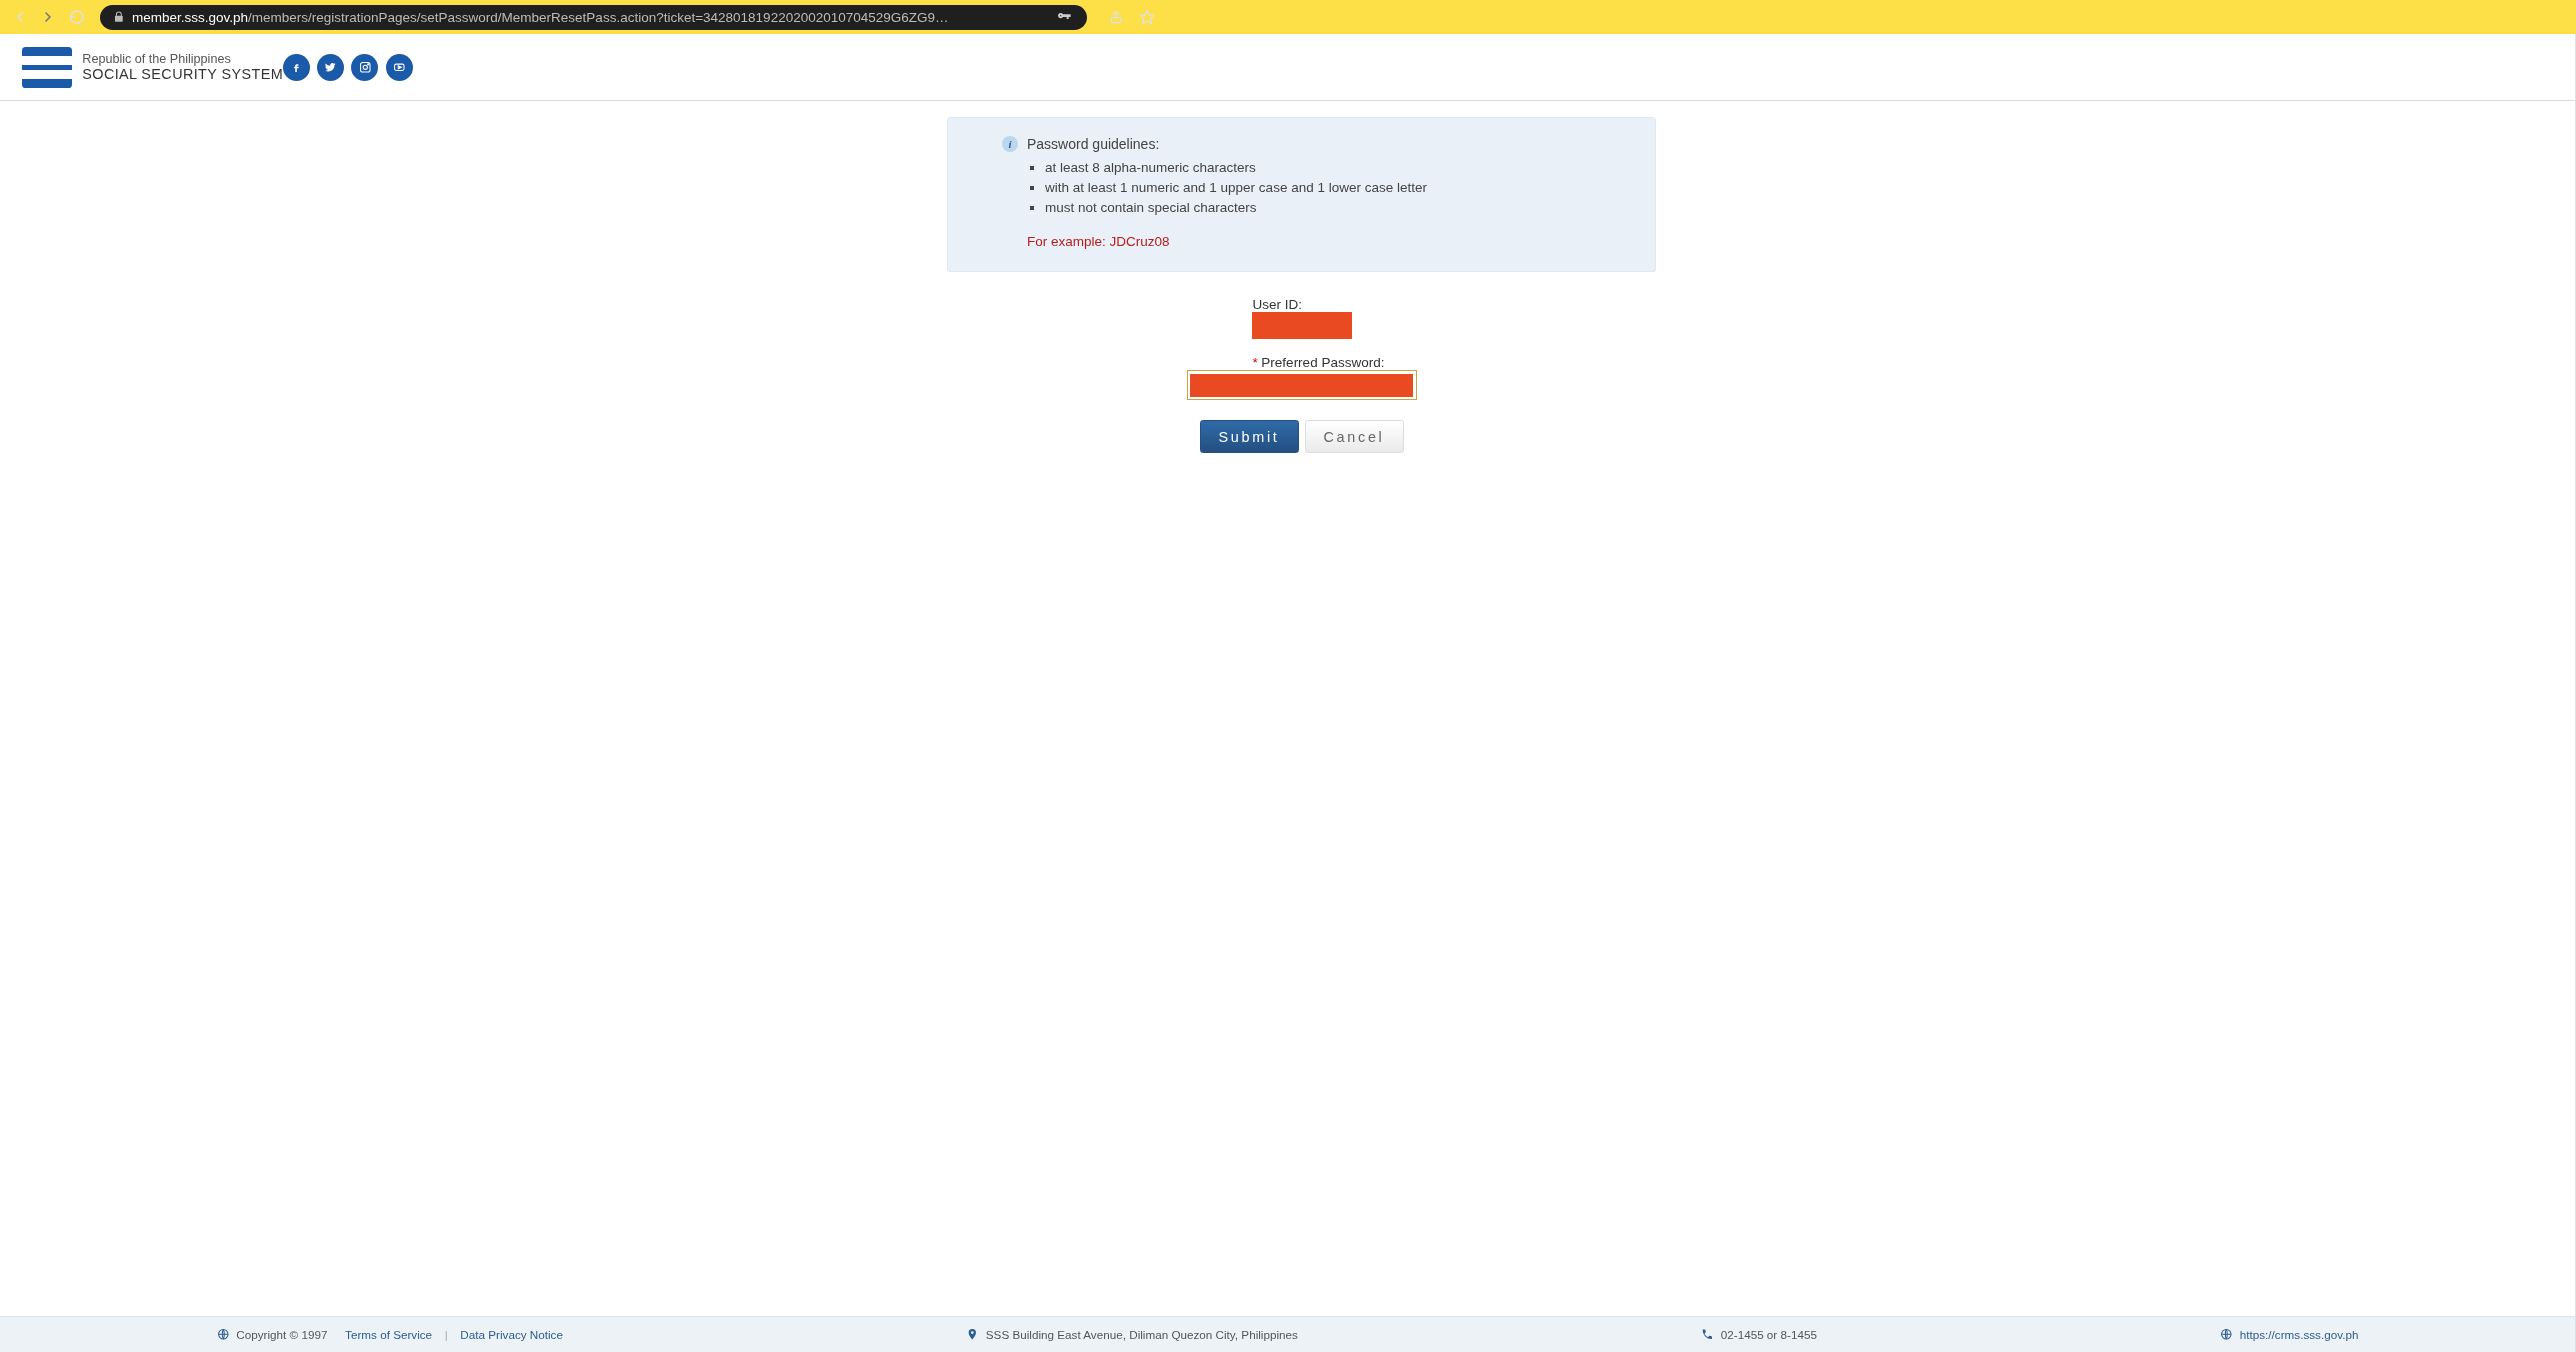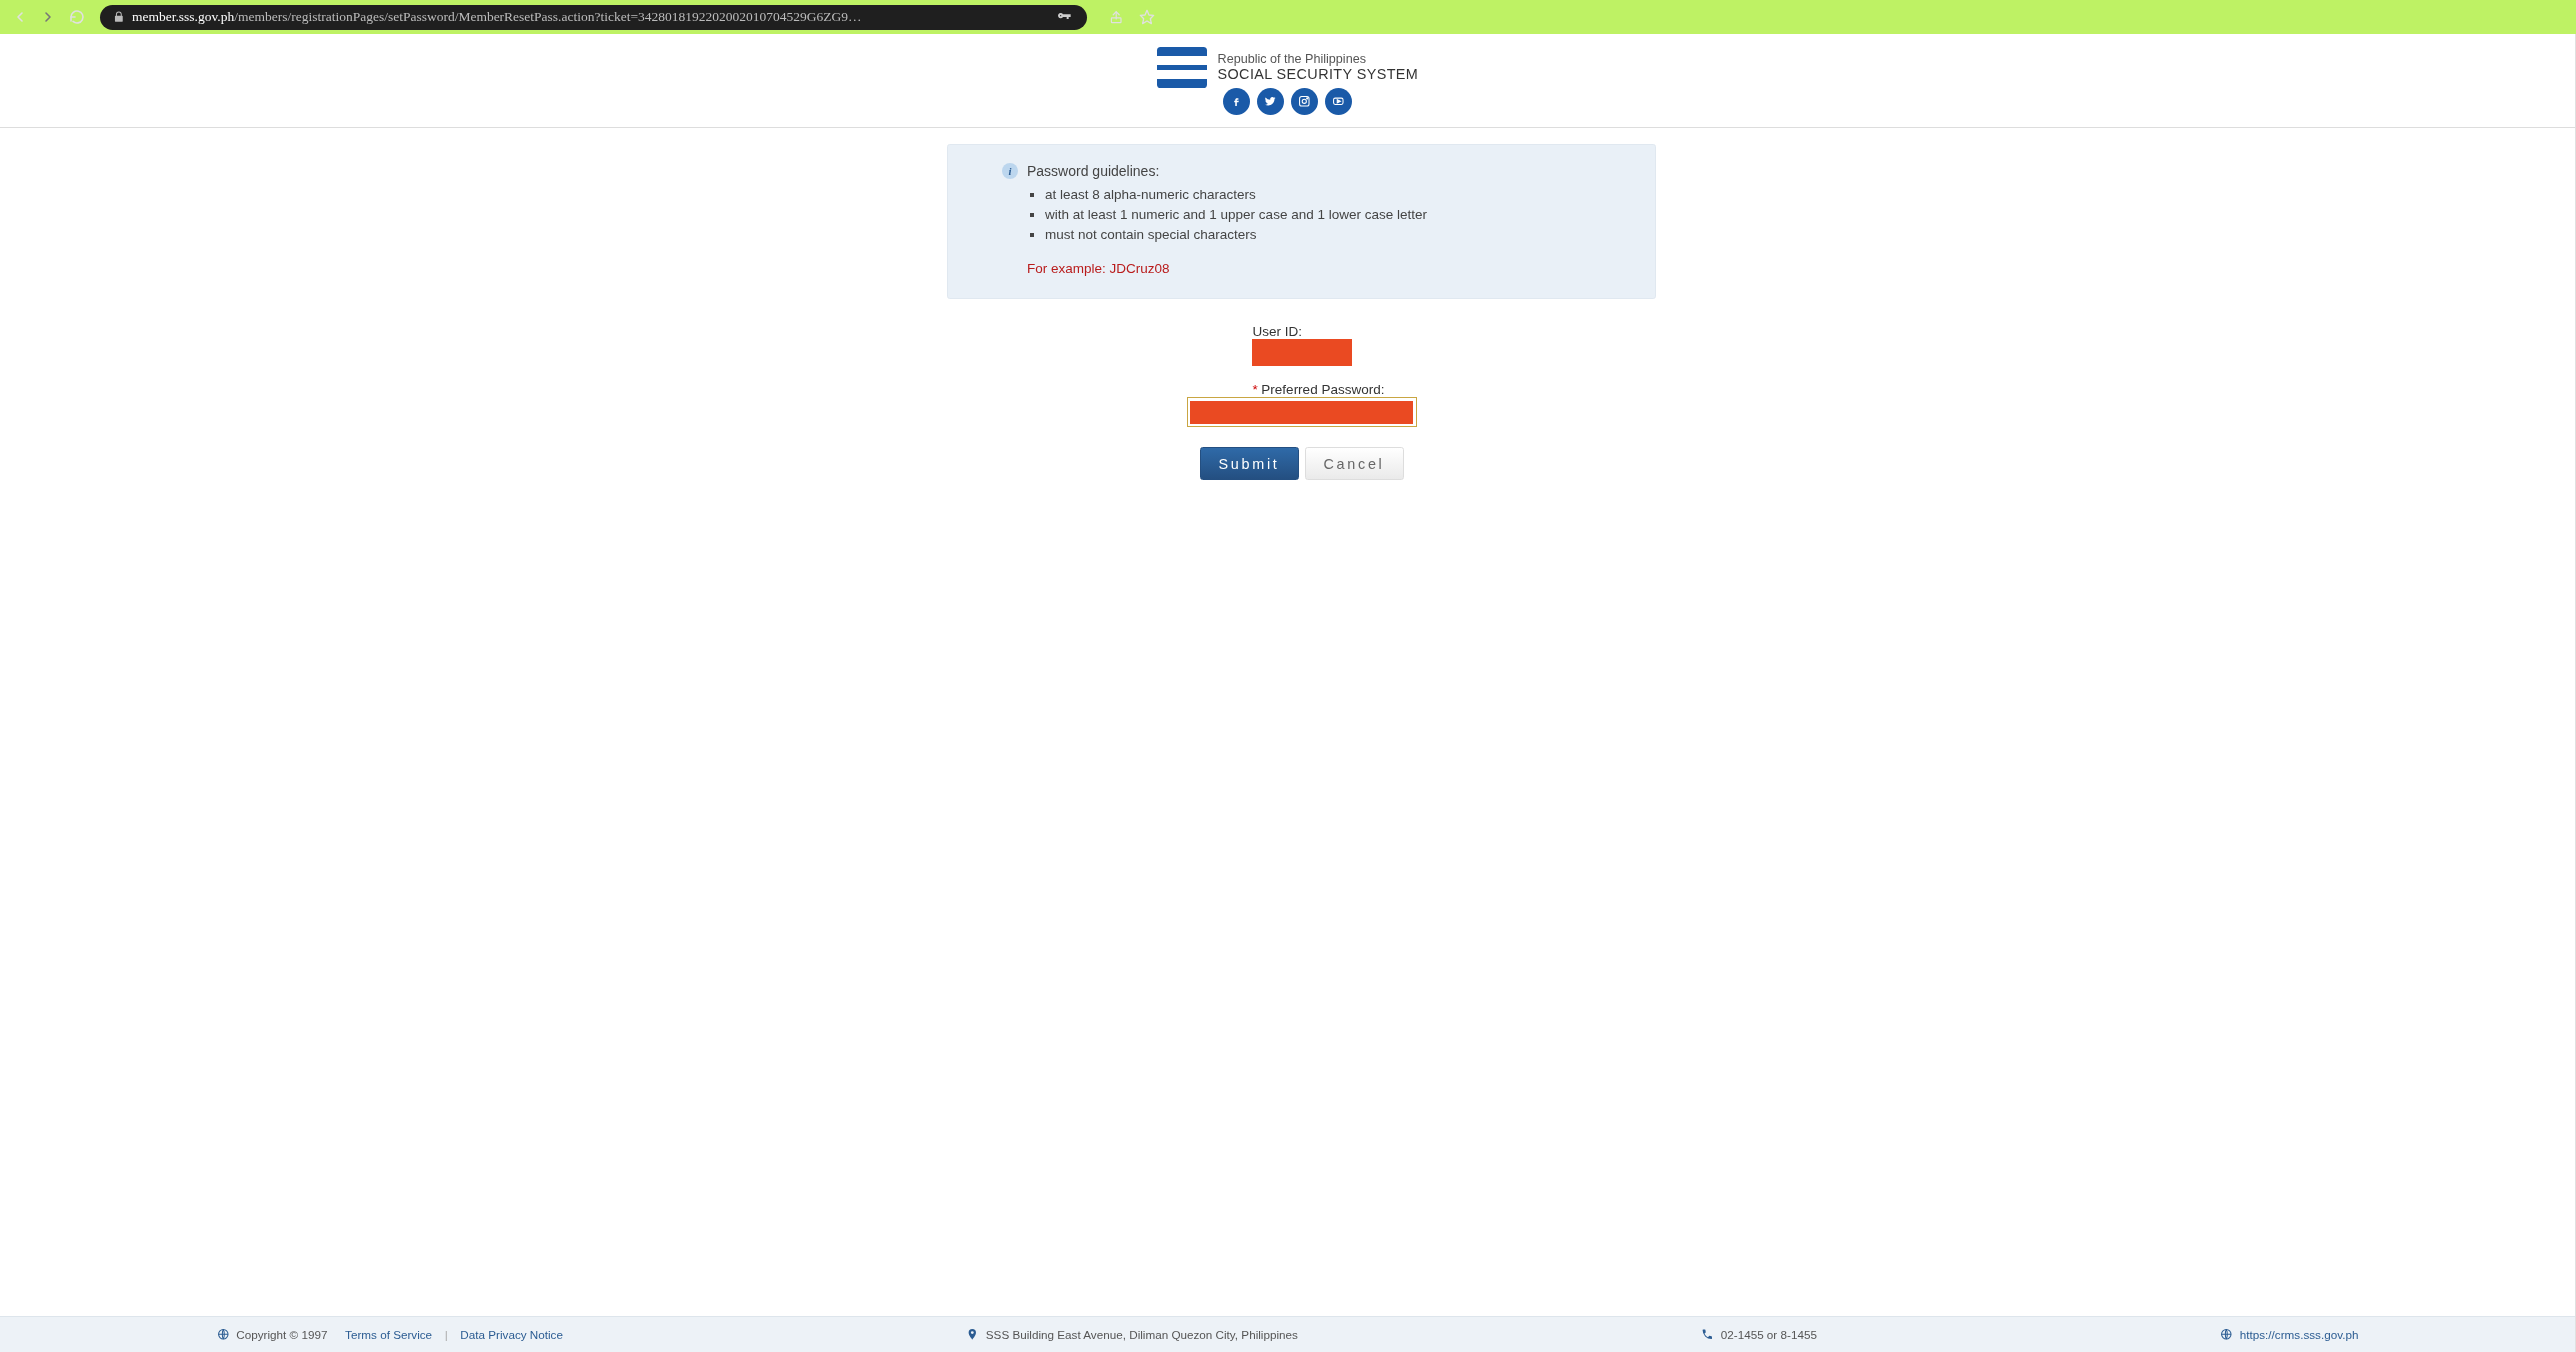--- a/index.html
+++ b/index.html
@@ -1,26 +1,25 @@
 <!DOCTYPE html>
 <html style="font-size:14.4px"><head>
   <meta charset="utf-8">
   <style>
     * { margin: 0; padding: 0; box-sizing: border-box; }
     body { font-family: Arial, Helvetica, sans-serif; background: #ffffff; color: #333; }
 
     
     .browser-chrome {
-      background: #bef264;
+      background: #fde047;
       height: 34px;
       display: flex;
       align-items: center;
       padding: 0 9px;
       gap: 7.2px;
-      font-family: Liberation Serif, serif;
     }
     .chrome-nav-icon {
       color: #e0e0e0;
       display: flex;
       align-items: center;
       justify-content: center;
       width: 21.5px;
       height: 21.5px;
       cursor: pointer;
     }
@@ -54,24 +53,23 @@
       background: #fff;
       min-height: calc(100vh - 34px);
       display: flex;
       flex-direction: column;
       border-right: 0.9px solid #e0e0e0;
     }
 
     .site-header {
       display: flex;
       align-items: center;
-      justify-content: space-between;
+      justify-content: flex-start;
       padding: 12.6px 21.5px 12.6px 21.5px;
       border-bottom: 0.9px solid #ddd;
-      flex-direction: column;
     }
     .brand { display:flex; align-items:center; gap: 10.8px; }
     .brand-logo {
       width: 50px;
       height: 41px;
       background: #1a5aa8;
       border-radius: 3.6px;
       position: relative;
       overflow: hidden;
     }

